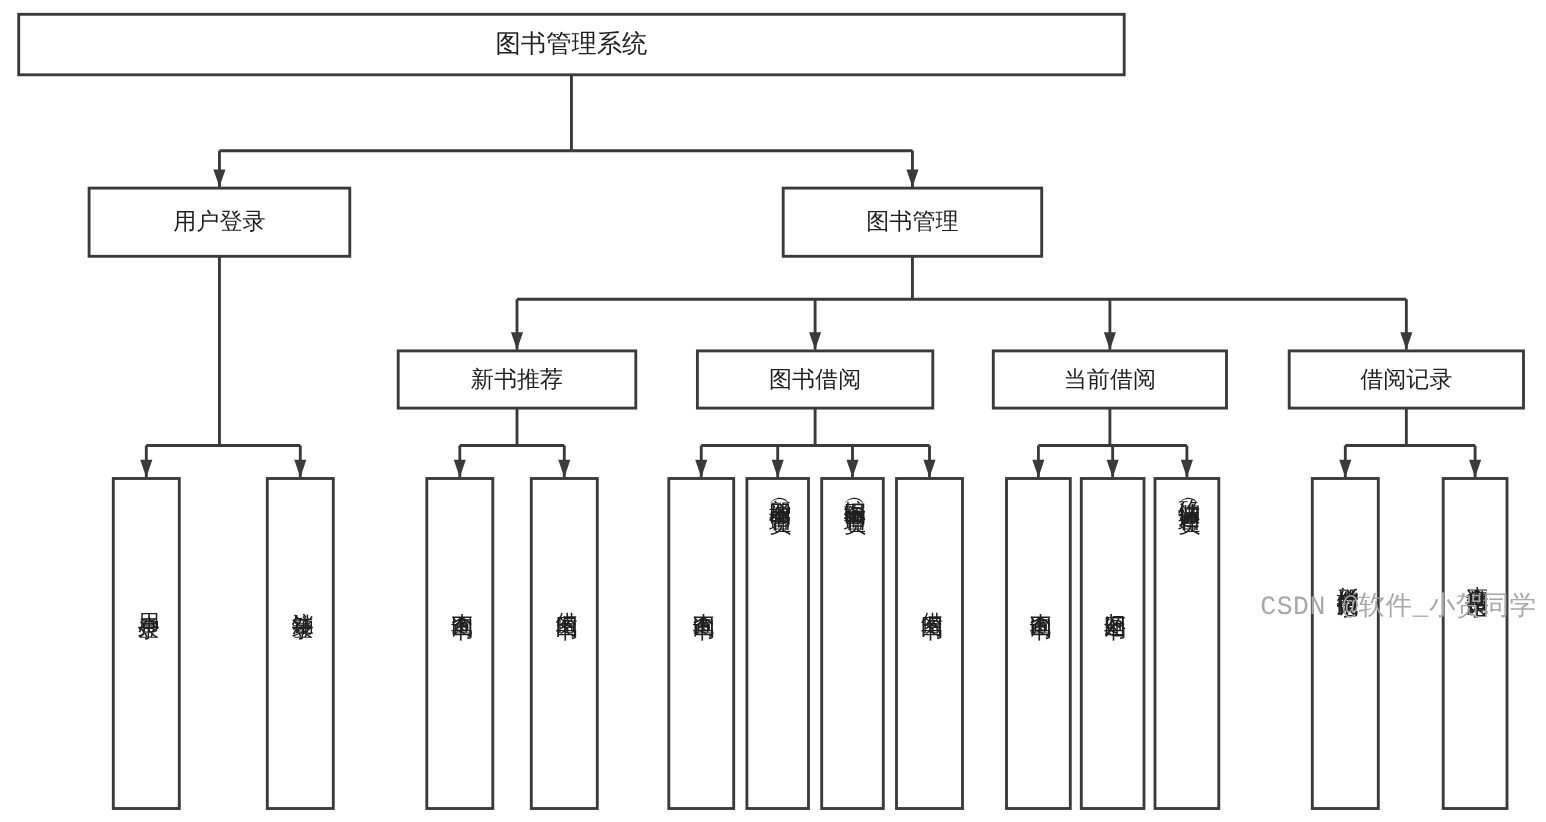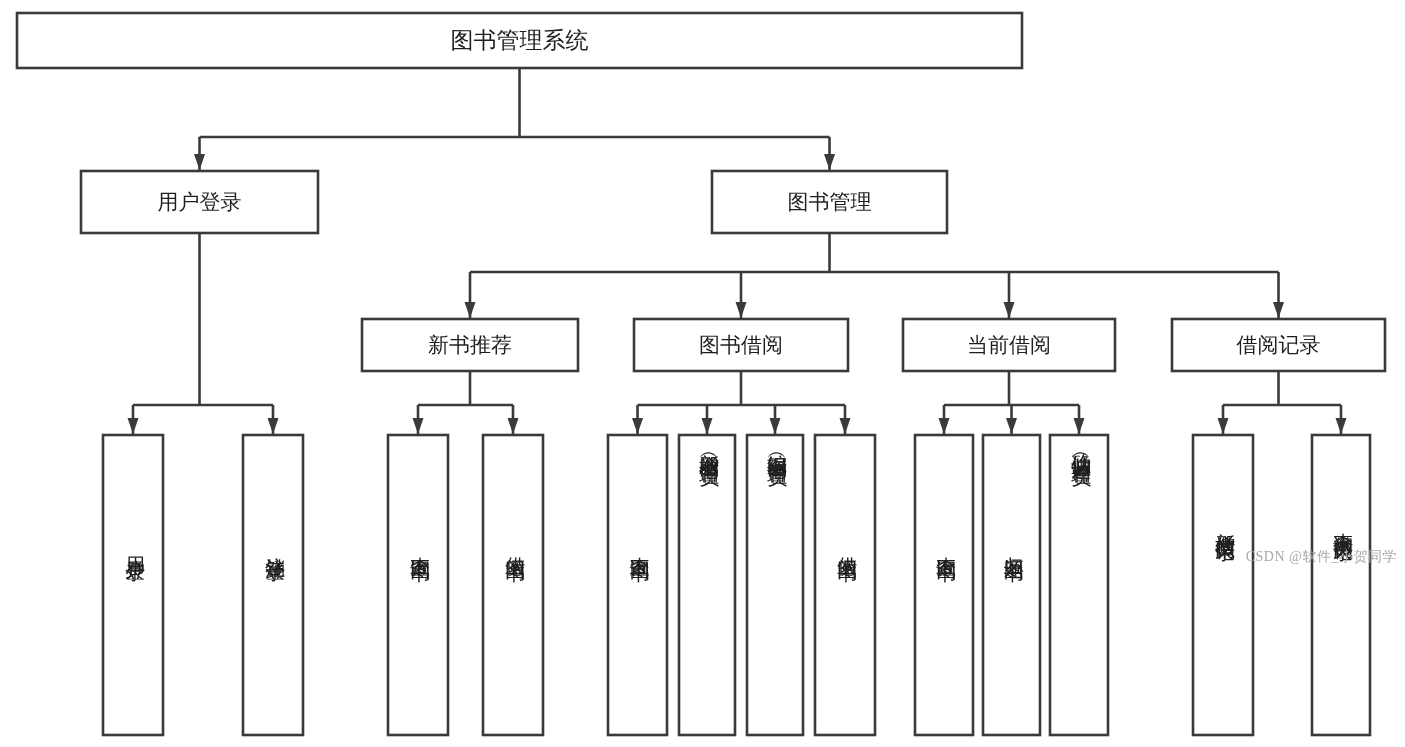--- a/index.html
+++ b/index.html
@@ -24,25 +24,25 @@
   .label-v{
     font-size:20px;
     writing-mode:vertical-rl;
     text-orientation:upright;
     letter-spacing:2px;
     text-anchor:middle;
   }
   .watermark{
     position:absolute;
     right:8px;bottom:4px;
-    font-size:14px;
+    font-size:24px;
     color:#a8a8a8;
     letter-spacing:0.5px;
     white-space:nowrap;
-    font-family:Liberation Serif, serif;
+    font-family:Liberation Mono, monospace;
   }
 </style>
 </head>
 <body>
 
 <div id="diagram-root">
   <svg id="flow" viewBox="0 0 1405 747" xmlns="http://www.w3.org/2000/svg">
     <g id="edge-layer">
         <g>
           <path d="M 519.5 68 L 519.5 137" class="link"></path>

